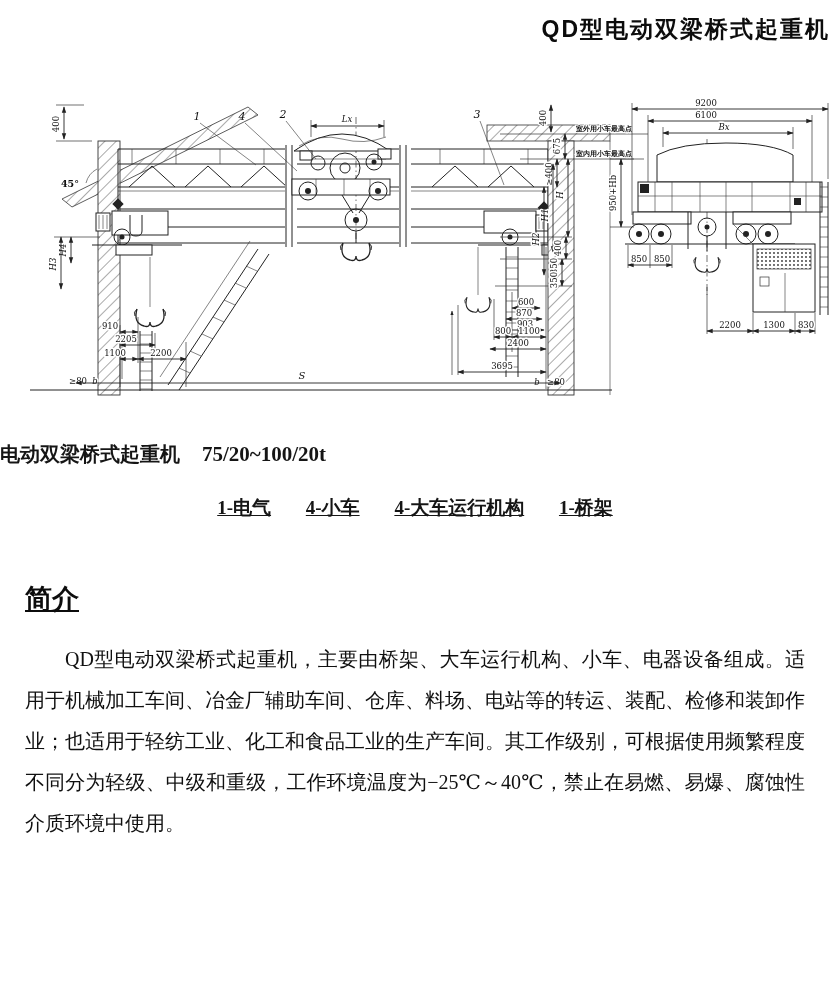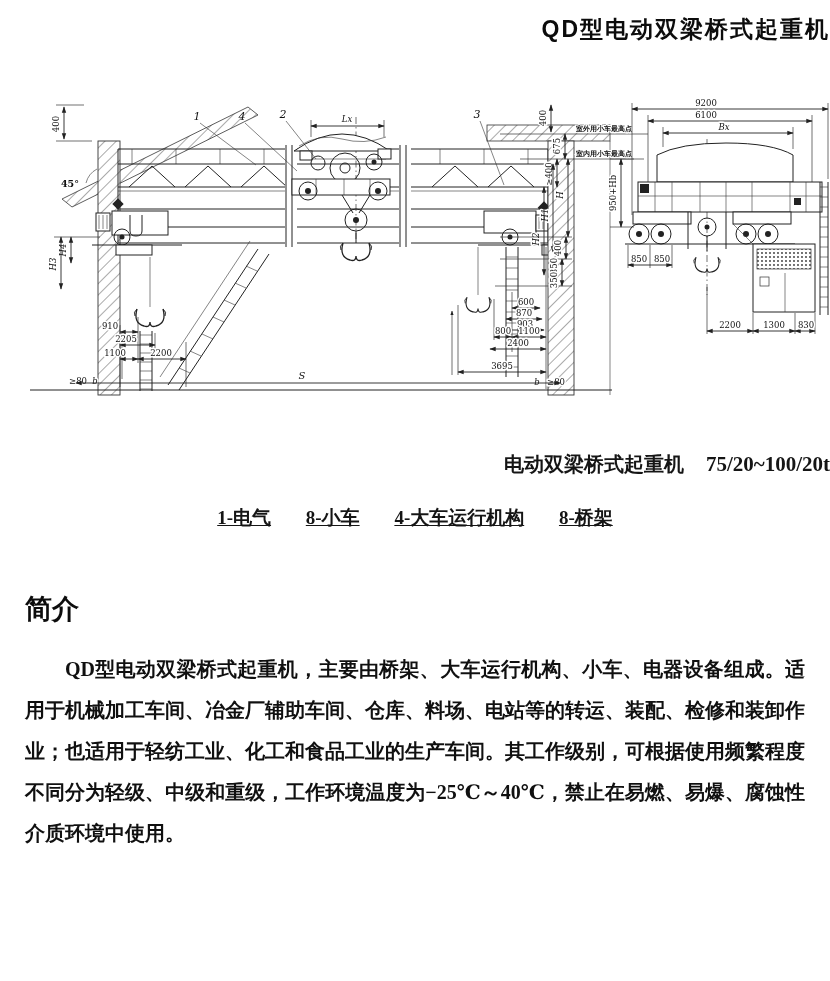--- a/index.html
+++ b/index.html
@@ -18,32 +18,32 @@
   .thin{stroke:#333;stroke-width:.6;fill:none;}
   .ext{stroke:#333;stroke-width:.7;fill:none;}
   .dim{stroke:#222;stroke-width:.9;fill:none;marker-start:url(#ar);marker-end:url(#ar);}
   .cl{stroke:#333;stroke-width:.7;stroke-dasharray:7 3 1.5 3;fill:none;}
   text.d{font:8.5px "DejaVu Serif",serif;fill:#111;text-anchor:middle;
          paint-order:stroke;stroke:#fff;stroke-width:3px;stroke-linejoin:round;}
   text.it{font-style:italic;}
   text.co{font:italic 11px "DejaVu Serif",serif;fill:#111;text-anchor:middle;}
   text.note{font:700 7px "Liberation Sans",sans-serif;fill:#111;text-anchor:start;
             paint-order:stroke;stroke:#fff;stroke-width:2px;}
-  .caption{margin-top:46px;text-align:right;}
+  .caption{margin-top:36px;text-align:left;}
   .caption .nm{font-family:"Liberation Sans","DejaVu Sans",sans-serif;font-weight:700;font-size:20px;}
   .caption .sp{font-size:21px;margin-left:22px;font-weight:600;}
   .legend{margin-top:27px;text-align:center;font-size:19px;font-weight:700;}
   .legend span{margin:0 15px;text-decoration:underline;}
   .intro-heading{
     margin:60px 0 0 25px;font-family:"Liberation Sans","DejaVu Sans",sans-serif;
-    font-weight:700;font-size:27px;color:#0c0c0c;
+    font-weight:700;font-size:27px;color:#0c0c0c;text-decoration:underline;
   }
   .bodytext{margin:22px 25px 0 25px;}
   .bodytext p{
-    margin:0;font-size:20px;font-weight:700;line-height:2.05;
+    margin:0;font-size:20px;font-weight:400;line-height:2.05;
     text-align:justify;text-indent:2em;color:#101010;
   }
 </style>
 </head>
 <body>
 
 <h1 class="page-title">QD型电动双梁桥式起重机</h1>
 
 <div class="drawing-wrap">
 <svg width="830" height="318" viewBox="0 0 830 318">
@@ -372,22 +372,22 @@
   </g>
 </svg>
 </div>
 
 <div class="caption">
   <span class="nm">电动双梁桥式起重机</span><span class="sp">75/20~100/20t</span>
 </div>
 
 <div class="legend">
   <span>1-电气</span>
-  <span>8-小车</span>
+  <span>4-小车</span>
   <span>4-大车运行机构</span>
-  <span>8-桥架</span>
+  <span>1-桥架</span>
 </div>
 
 <h2 class="intro-heading">简介</h2>
 
 <div class="bodytext">
   <p>QD型电动双梁桥式起重机，主要由桥架、大车运行机构、小车、电器设备组成。适用于机械加工车间、冶金厂辅助车间、仓库、料场、电站等的转运、装配、检修和装卸作业；也适用于轻纺工业、化工和食品工业的生产车间。其工作级别，可根据使用频繁程度不同分为轻级、中级和重级，工作环境温度为−25℃～40℃，禁止在易燃、易爆、腐蚀性介质环境中使用。</p>
 </div>
 
 </body></html>

